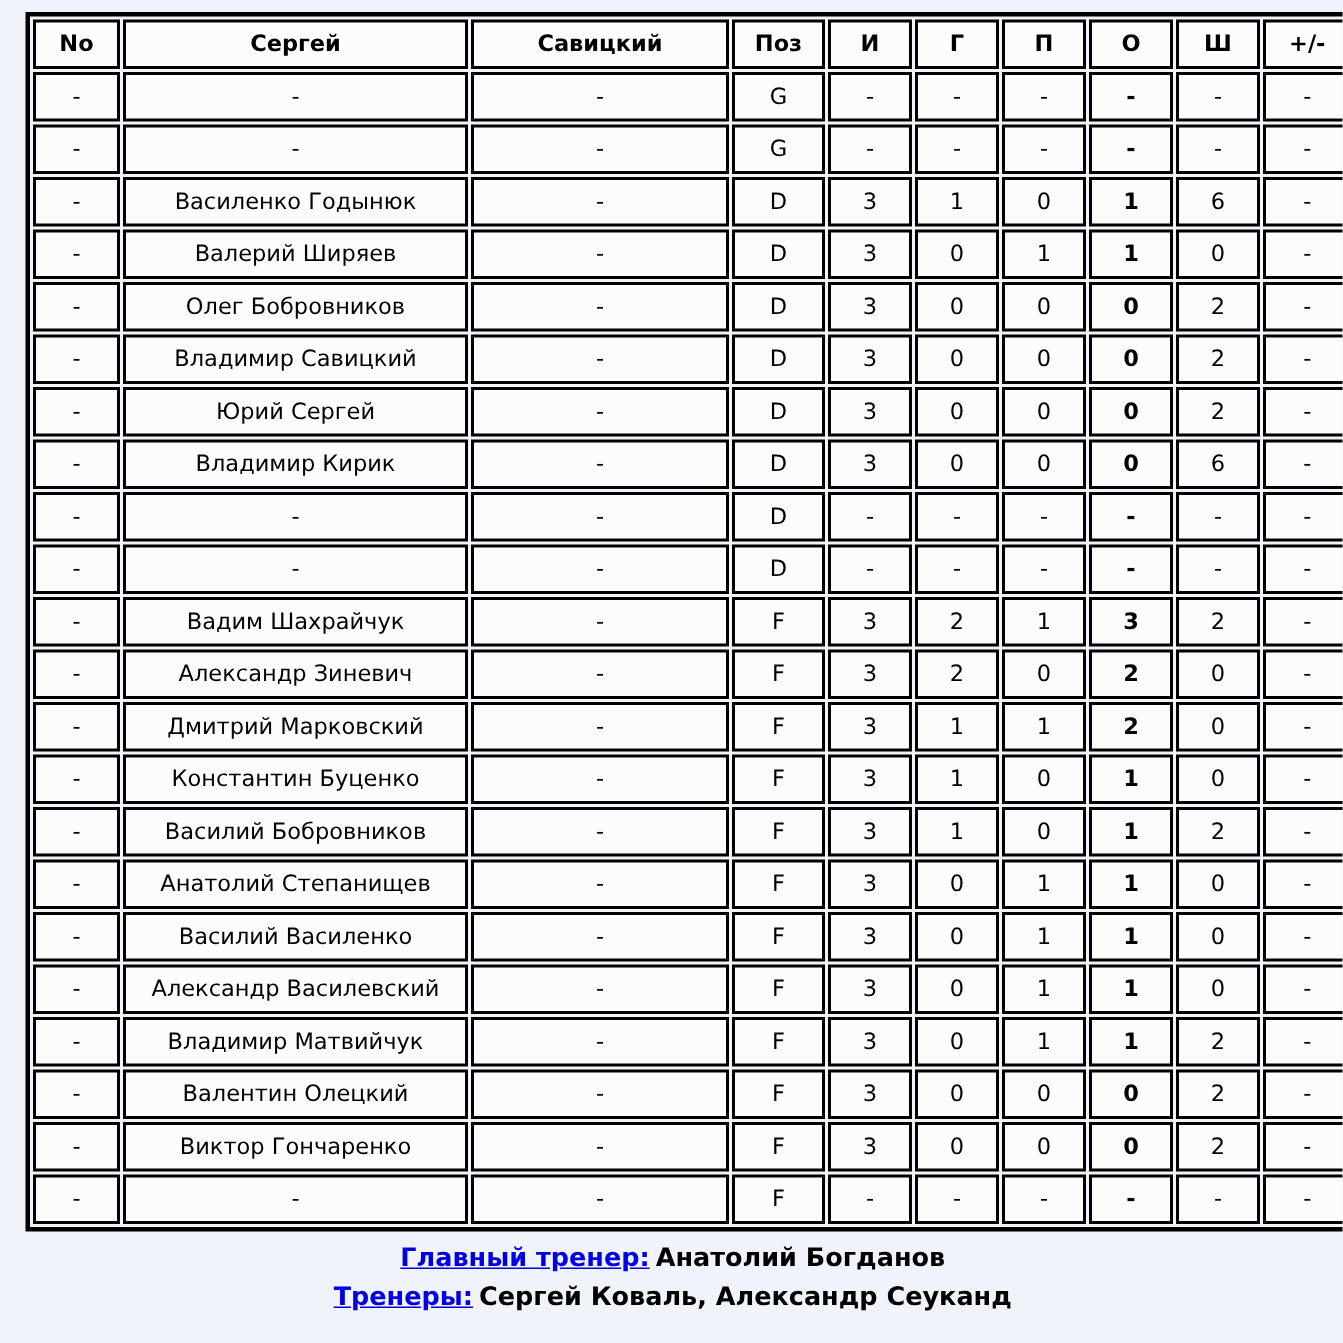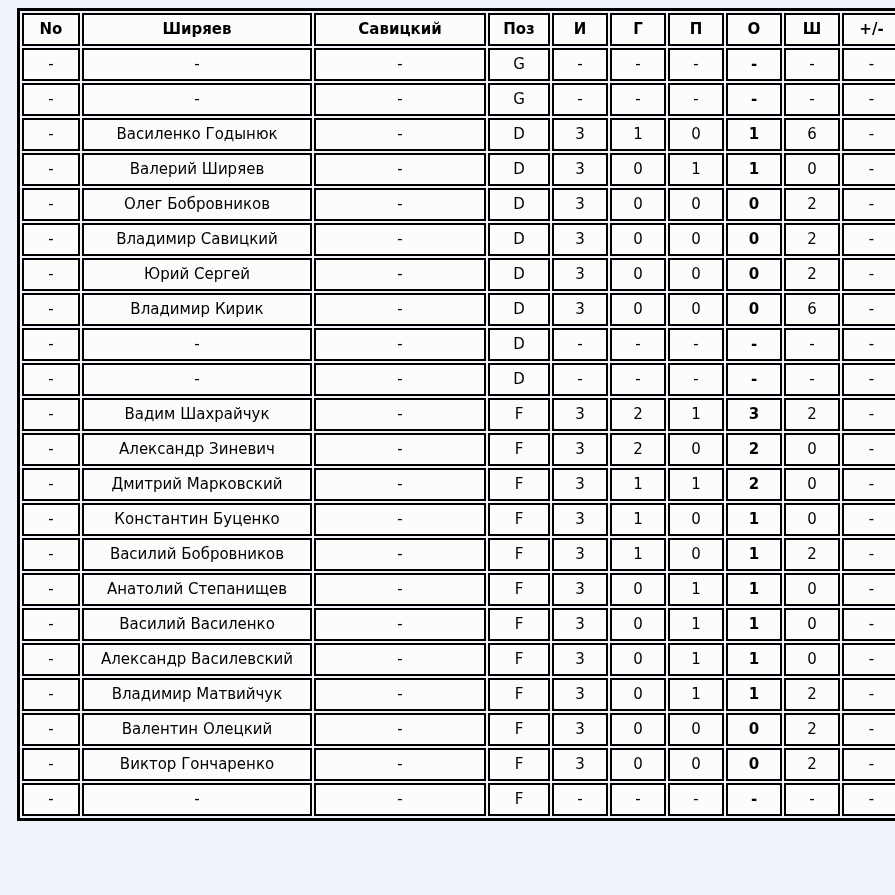--- a/index.html
+++ b/index.html
@@ -72,21 +72,21 @@
       <col style="width:56px">
       <col style="width:56px">
       <col style="width:56px">
       <col style="width:56px">
       <col style="width:56px">
       <col style="width:59px">
     </colgroup>
     <thead>
       <tr id="header-row">
           <th>No</th>
-          <th>Ширяев</th>
+          <th>Сергей</th>
           <th>Савицкий</th>
           <th>Поз</th>
           <th>И</th>
           <th>Г</th>
           <th>П</th>
           <th>О</th>
           <th>Ш</th>
           <th>+/-</th>
         </tr>
     </thead>
@@ -352,15 +352,21 @@
           <td>-</td>
           <td>-</td>
           <td class="bold-col">-</td>
           <td>-</td>
           <td>-</td>
         </tr>
       </tbody>
   </table>
 
   <div class="footer">
+    <div>
+      <a href="#" class="coach-link">Главный тренер:</a><span class="coach-name">Анатолий Богданов</span>
+    </div>
+    <div>
+      <a href="#" class="coach-link">Тренеры:</a><span class="coach-name">Сергей Коваль, Александр Сеуканд</span>
+    </div>
   </div>
 
 </div>
 
 </body></html>

